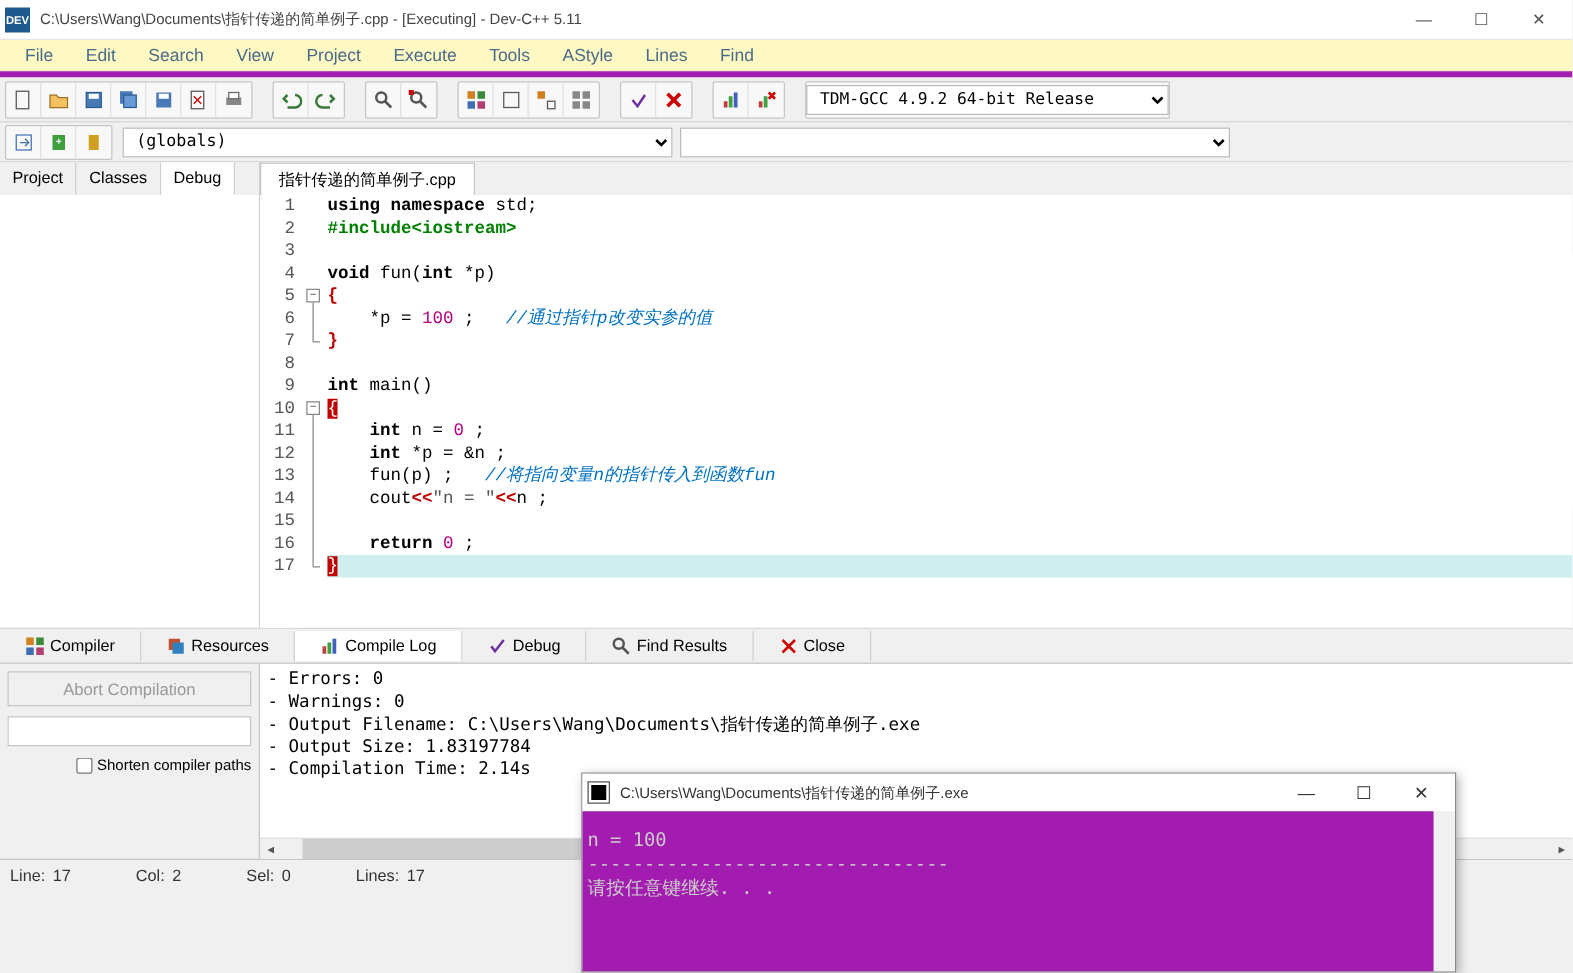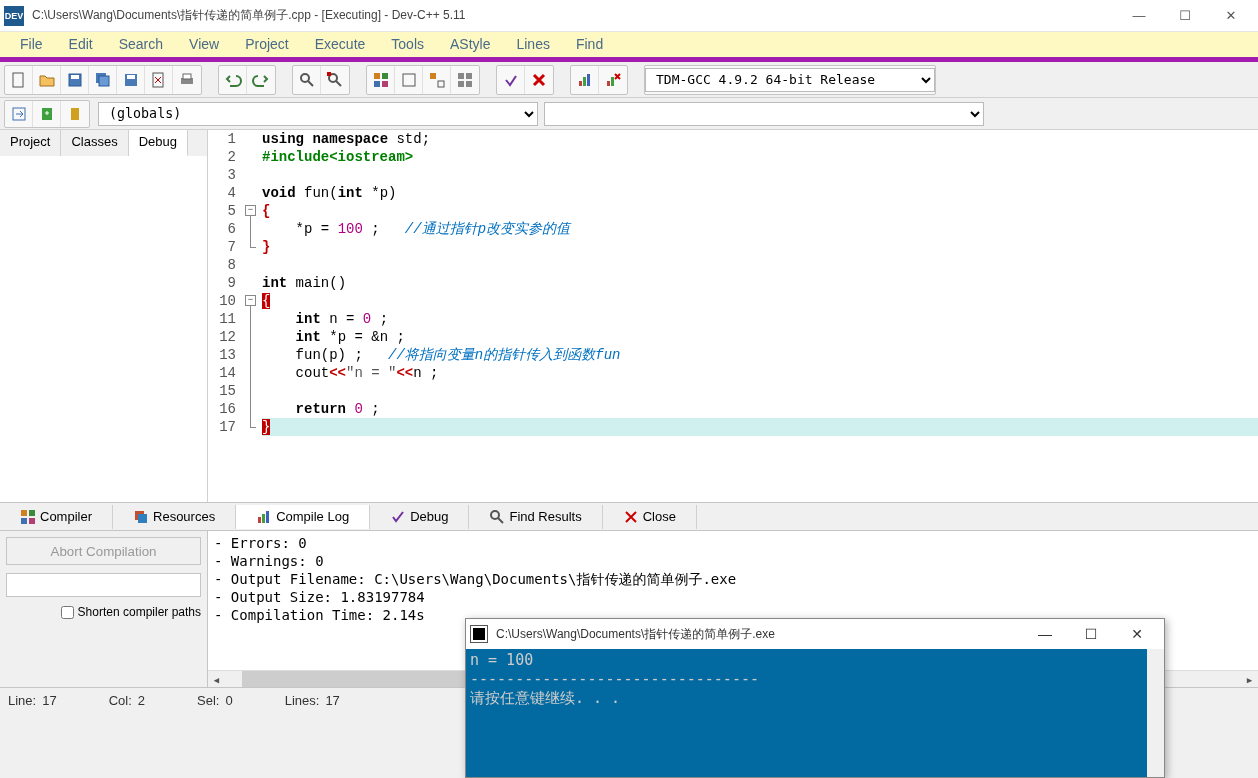--- a/index.html
+++ b/index.html
@@ -77,21 +77,21 @@
 .statusbar .cell { margin-right: 12px; }
 .statusbar .cell .lbl { margin-right: 6px; }
 
 .console-window { position: absolute; left: 465px; top: 618px; width: 700px; height: 160px; background: #fff; border: 1px solid #888; box-shadow: 2px 2px 8px rgba(0,0,0,0.3); display: flex; flex-direction: column; }
 .console-titlebar { height: 32px; background: #fff; display: flex; align-items: center; padding: 0 4px; }
 .console-titlebar .cicon { width: 18px; height: 18px; border: 1px solid #555; margin-right: 8px; display: inline-block; position: relative; }
 .console-titlebar .cicon::after{content:"";position:absolute;left:2px;top:2px;right:2px;bottom:2px;background:#000;}
 .console-titlebar .ctext { flex: 1; font-size: 12px; color: #333; }
 .console-titlebar .cwin { display: flex; }
 .console-titlebar .cbtn { width: 46px; height: 30px; display: flex; align-items: center; justify-content: center; color: #333; font-size: 14px; }
-.console-body { flex: 1; background: #0369a1; color: #ccc; font-family: SimSun, Consolas, monospace; font-size: 15px; padding: 2px 4px; overflow: hidden; }
+.console-body { flex: 1; background: #a21caf; color: #ccc; font-family: SimSun, Consolas, monospace; font-size: 15px; padding: 14px 4px; overflow: hidden; }
 .console-body .cl { white-space: pre; line-height: 19px; }
 .console-scroll { width: 17px; background: #f0f0f0; }
 .console-inner { display: flex; height: 100%; }
 </style>
 </head>
 <body>
 
 <div class="titlebar">
   <span class="app-icon">DEV</span>
   <span class="title-text">C:\Users\Wang\Documents\指针传递的简单例子.cpp - [Executing] - Dev-C++ 5.11</span>
@@ -278,20 +278,23 @@
 <div class="main-area">
   <div class="left-panel">
     <div class="tabs" id="left-tabs">
         <div class="tab">Project</div>
         <div class="tab">Classes</div>
         <div class="tab active">Debug</div>
       </div>
     <div class="body"></div>
   </div>
   <div class="editor-area">
+    <div class="editor-tabs">
+      <div class="editor-tab">指针传递的简单例子.cpp</div>
+    </div>
     <div class="editor-content">
       <div class="gutter" id="gutter">
           <div>1</div>
           <div>2</div>
           <div>3</div>
           <div>4</div>
           <div>5</div>
           <div>6</div>
           <div>7</div>
           <div>8</div>

